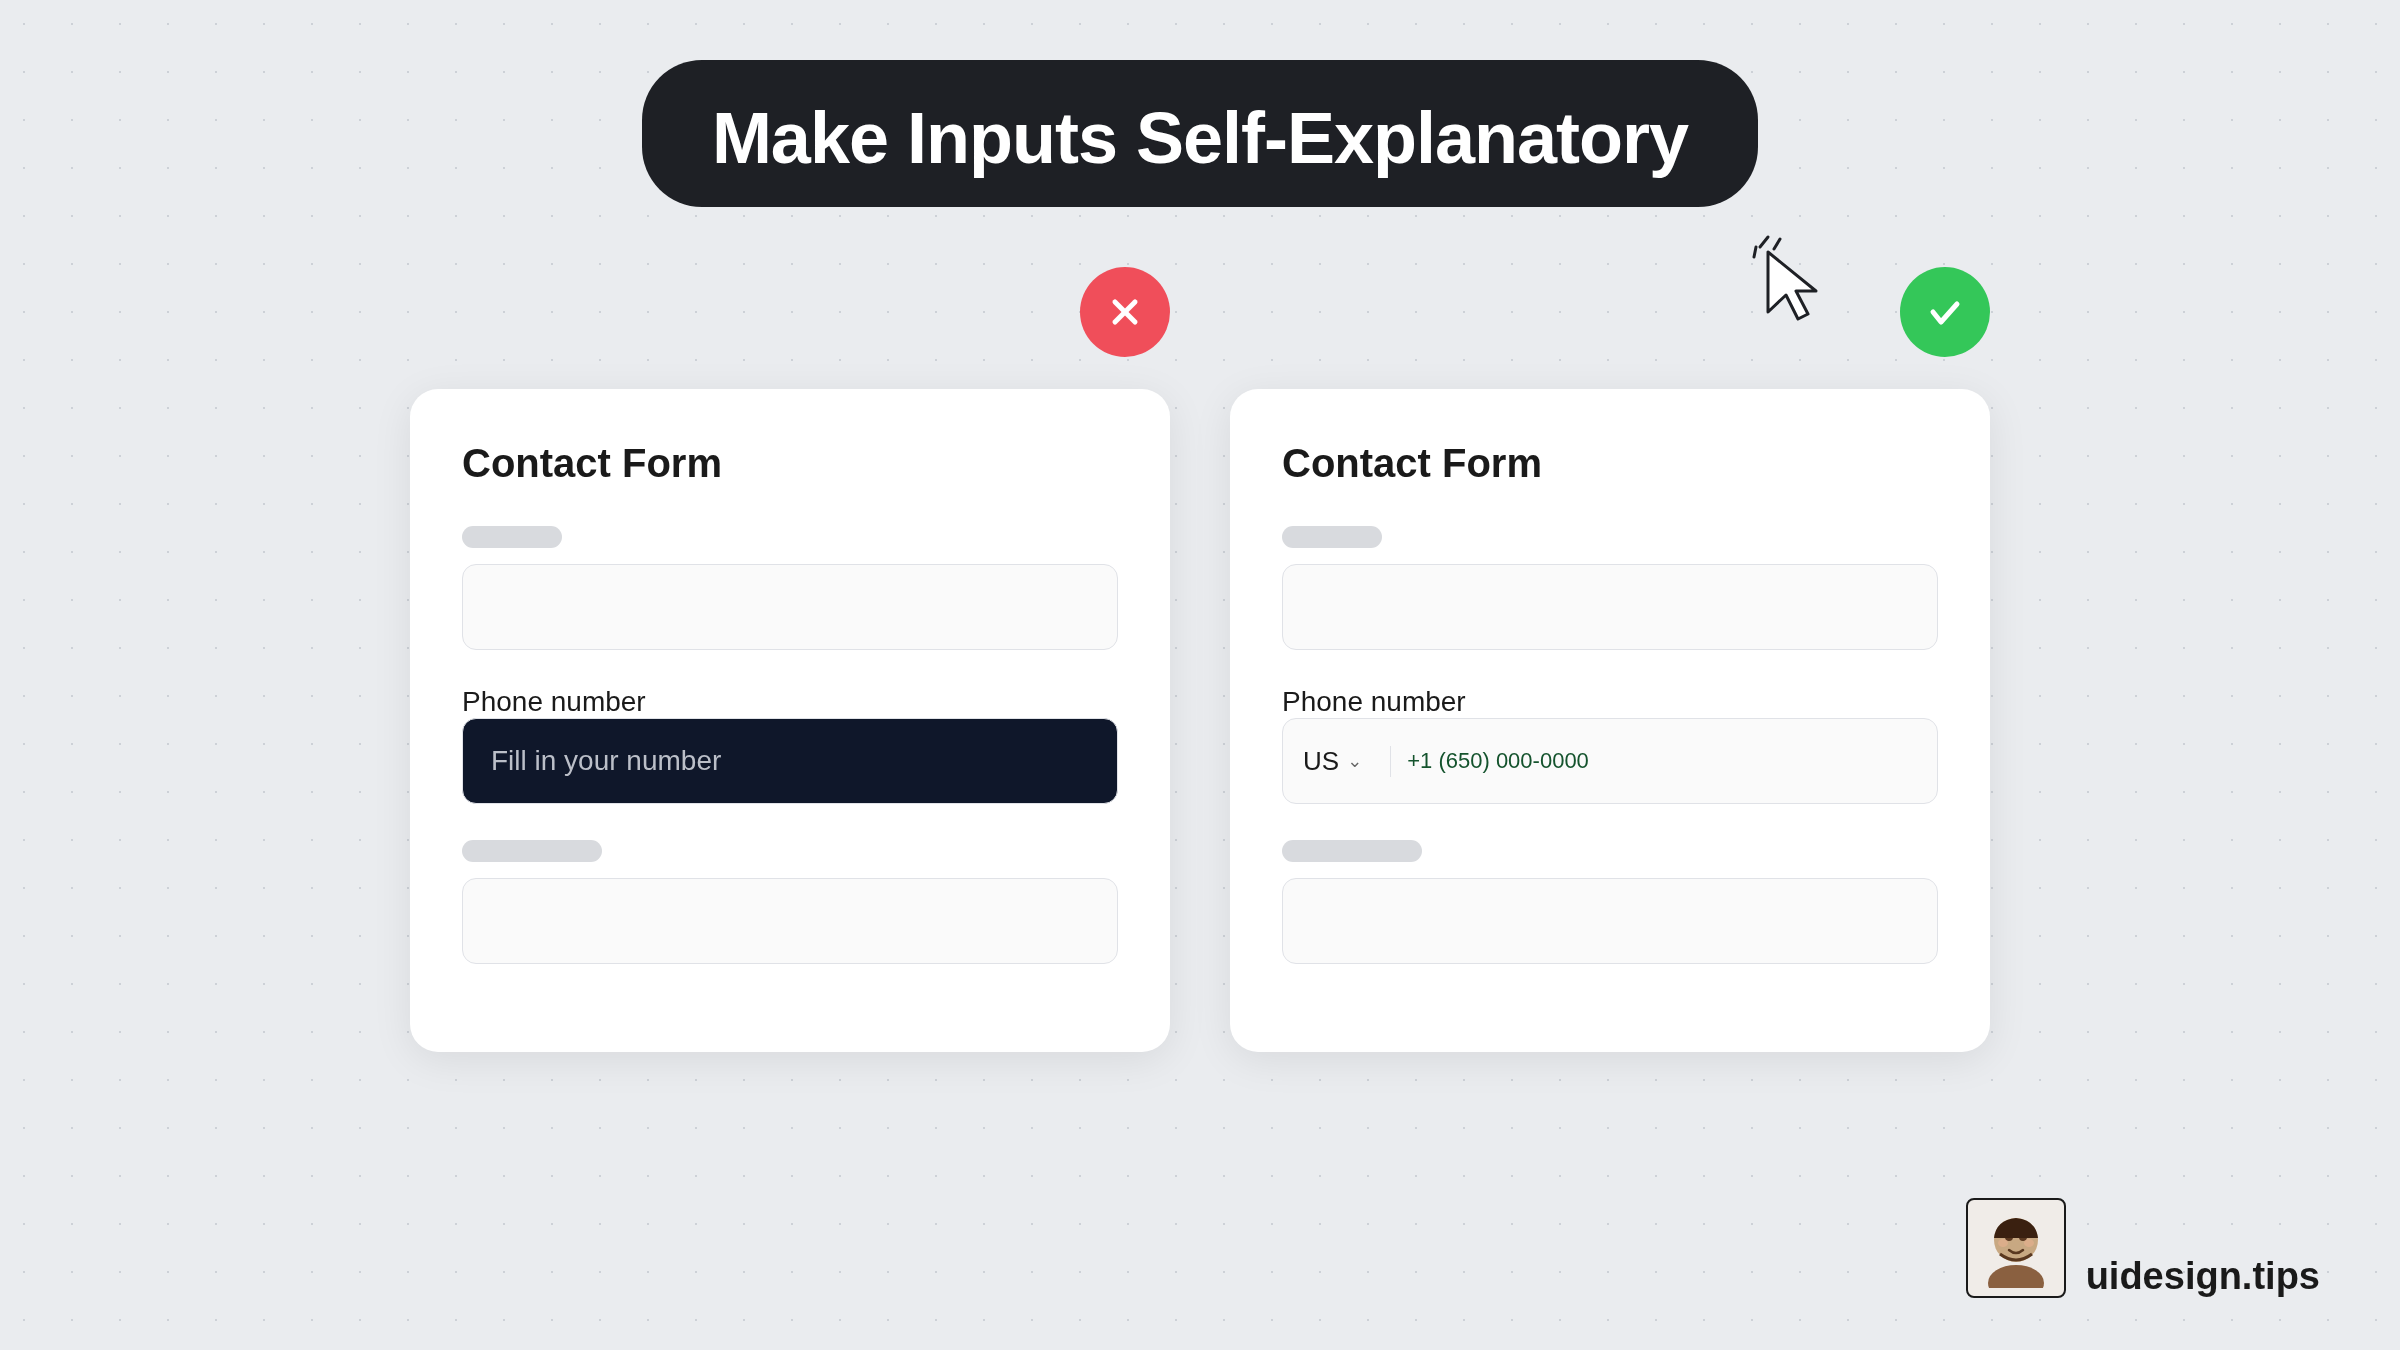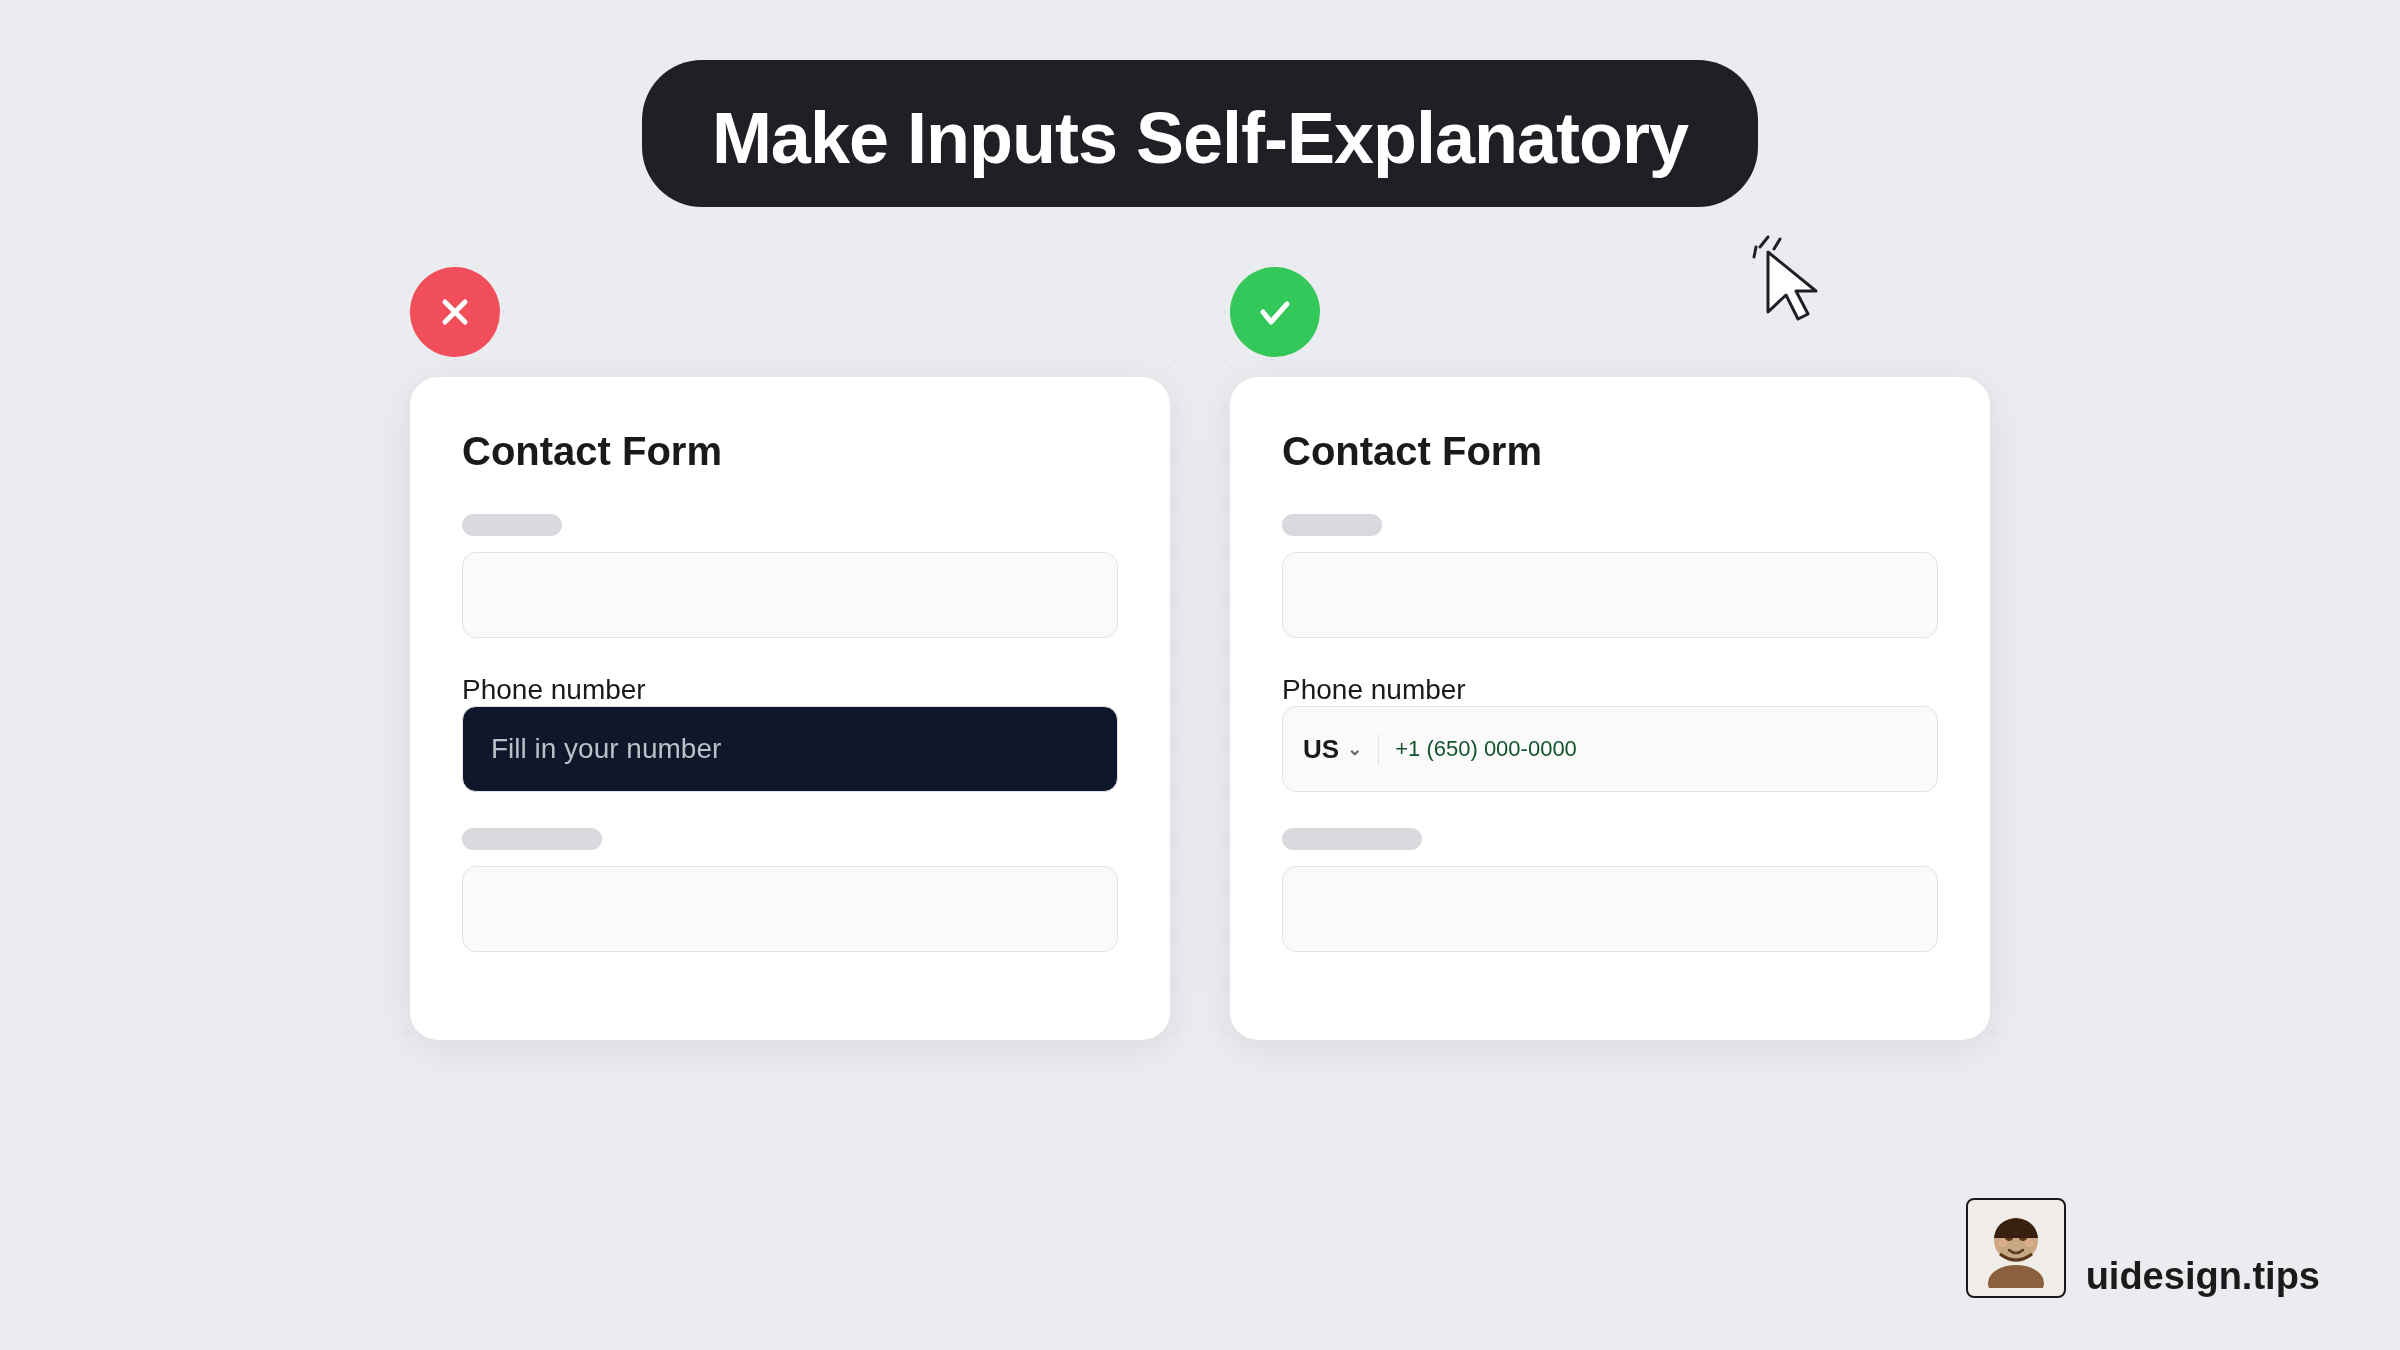--- a/index.html
+++ b/index.html
@@ -61,22 +61,22 @@
       display: flex;
       gap: 60px;
       align-items: flex-start;
       position: relative;
     }
 
     
     .badge-area {
       display: flex;
       flex-direction: column;
-      align-items: flex-start;
-      gap: 20px;
+      align-items: flex-end;
+      gap: 32px;
     }
 
     .badge-circle {
       width: 90px;
       height: 90px;
       border-radius: 50%;
       display: flex;
       align-items: center;
       justify-content: center;
     }
@@ -168,24 +168,24 @@
       padding: 0 20px;
       margin-bottom: 36px;
       gap: 16px;
     }
 
     .country-select {
       display: flex;
       align-items: center;
       gap: 8px;
       font-size: 26px;
-      font-weight: 700;
+      font-weight: 400;
       color: #1a1a1a;
       border-right: 1.5px solid #e0e2e7;
-      padding-right: 16px;
+      padding-right: 28px;
       white-space: nowrap;
     }
 
     .chevron-down {
       font-size: 18px;
       color: #666;
     }
 
     .phone-number-placeholder {
       font-size: 22px;

